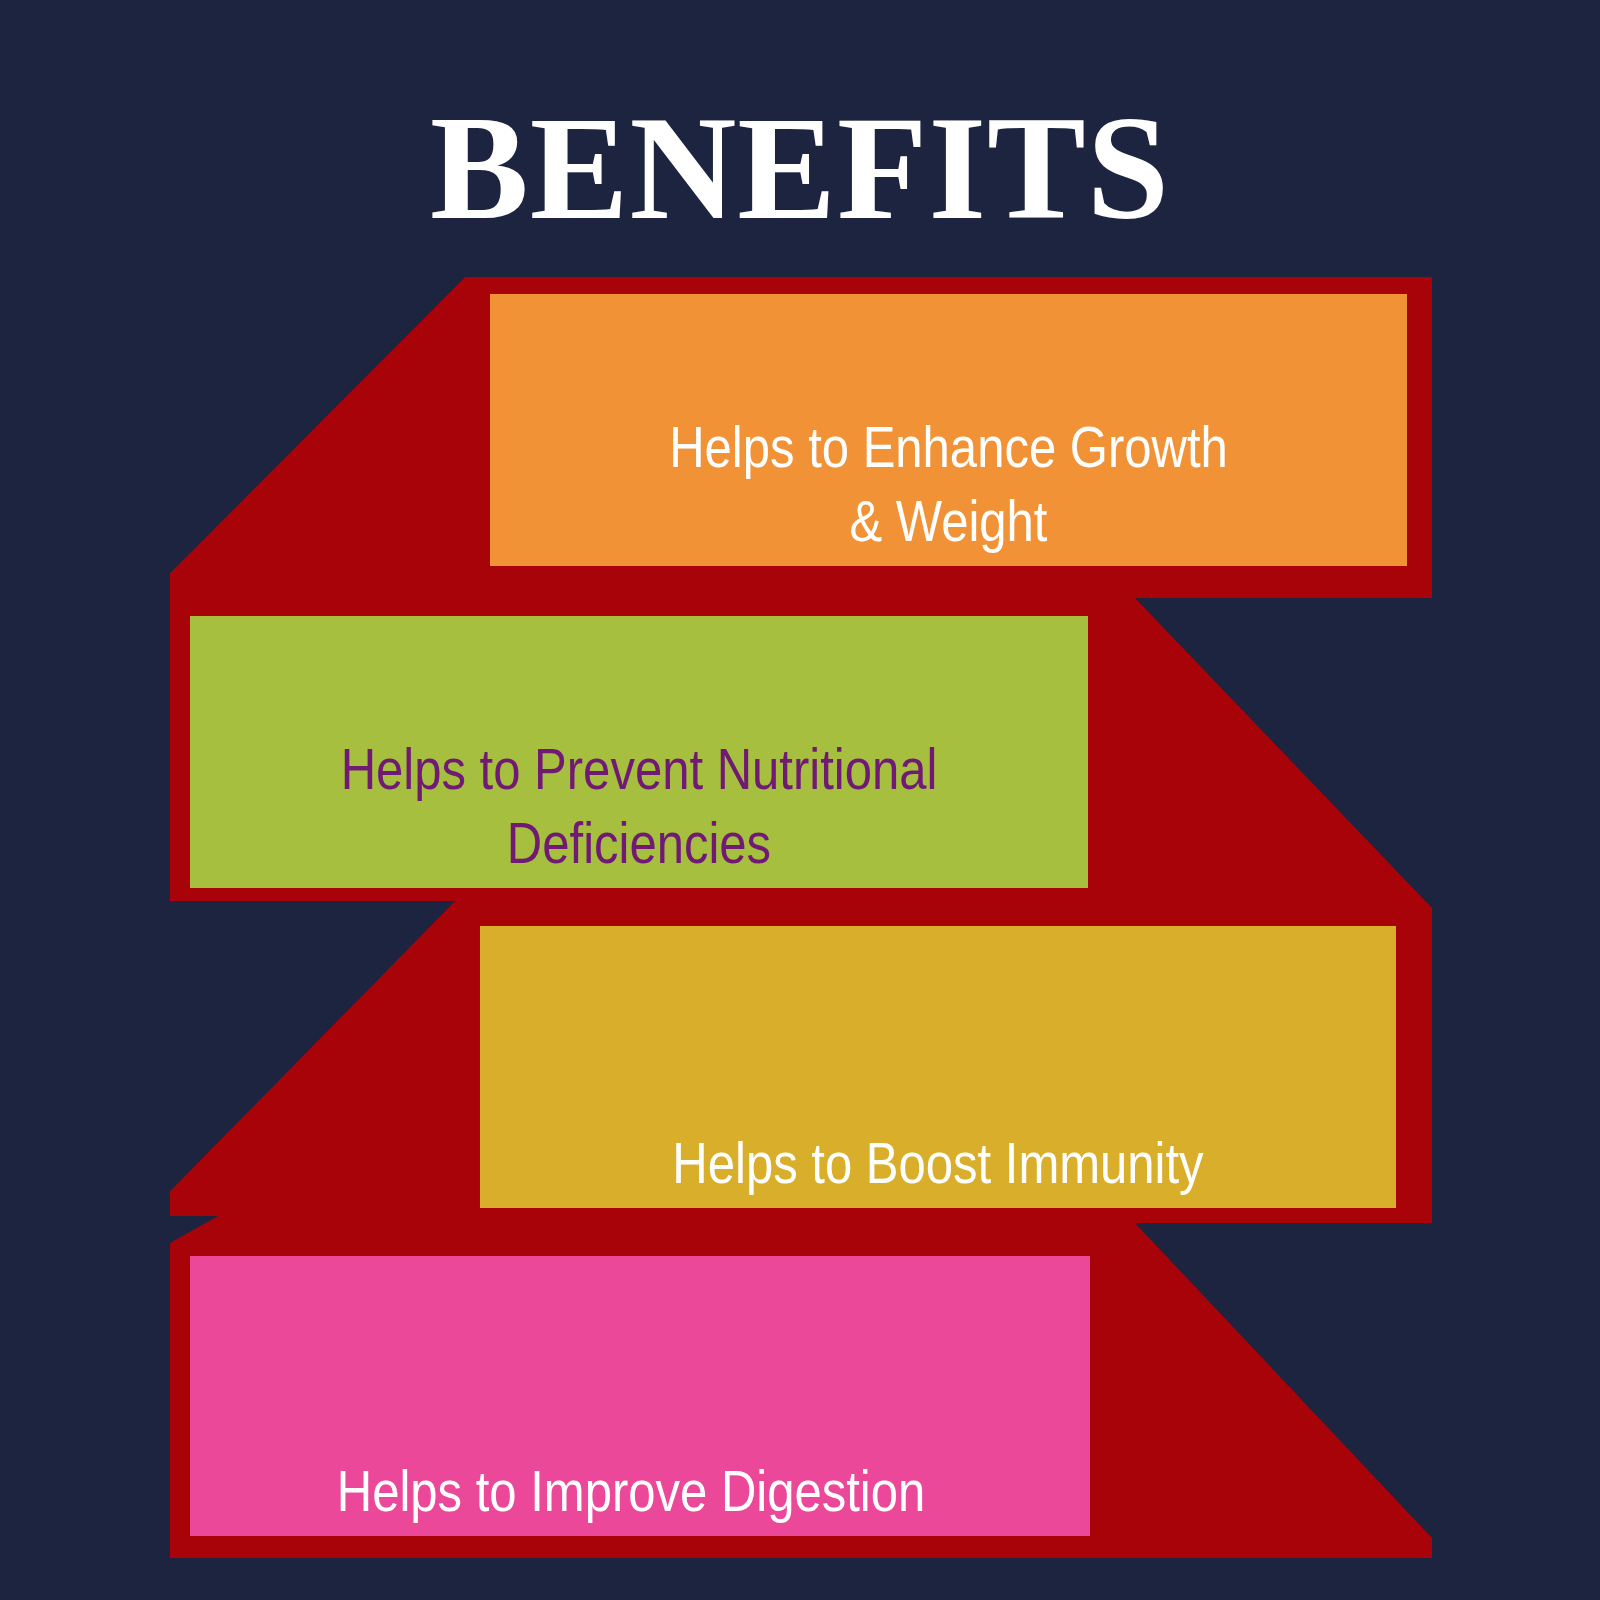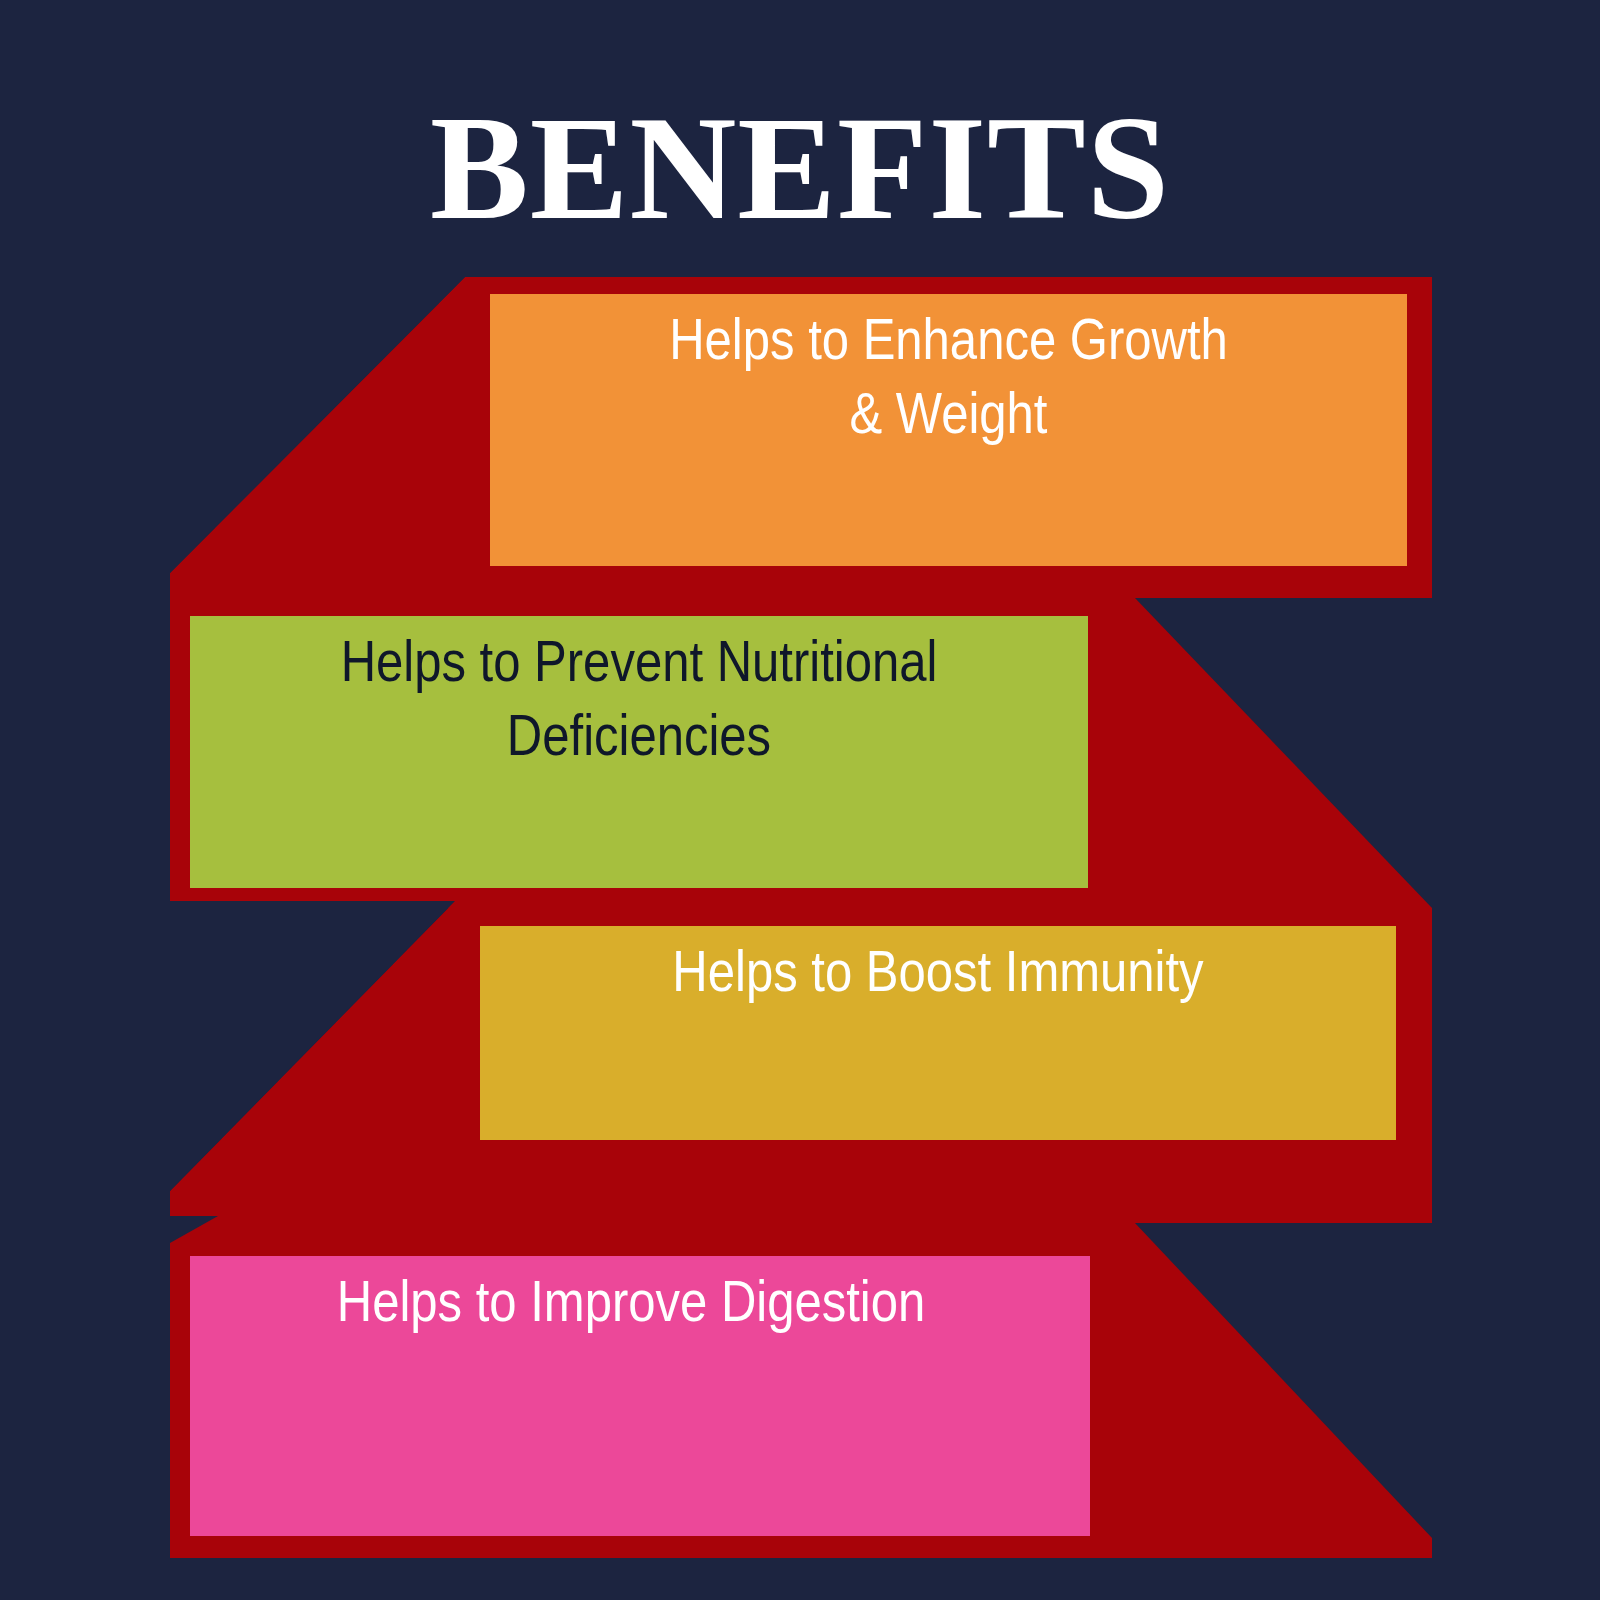--- a/index.html
+++ b/index.html
@@ -40,41 +40,41 @@
     top: 0;
     width: 1600px;
     height: 1600px;
   }
 
   
   .benefit-box {
     position: absolute;
     box-sizing: border-box;
     display: flex;
-    align-items: flex-start;
+    align-items: flex-end;
     justify-content: center;
     text-align: center;
     color: #ffffff;
     font-family: "Liberation Sans", sans-serif;
     font-weight: normal;
     font-size: 57px;
     line-height: 1.30;
     padding: 8px 26px;
   }
   .benefit-label {
     display: block;
     width: 100%;
     transform: scaleX(0.86);
     transform-origin: center center;
     white-space: pre-line;
   }
 
   #box-0 { left: 490px;  top: 266px;  width: 917px;  height: 272px; }
   #box-1 { left: 190px;  top: 588px;  width: 898px;  height: 272px; }
-  #box-2 { left: 480px;  top: 898px;  width: 916px;  height: 214px; }
+  #box-2 { left: 480px;  top: 898px;  width: 916px;  height: 282px; }
   #box-3 { left: 190px;  top: 1228px; width: 900px;  height: 280px; }
 </style>
 </head>
 <body style="background: rgb(28, 36, 64);">
 
 <div id="stage" style="background: rgb(28, 36, 64);">
 
   <svg id="ribbon" viewBox="0 0 1600 1600" aria-hidden="true">
 
     <polygon points="465,249 1432,249 1432,563 1120,563 1120,563 170,563 170,545" fill="#a80309"></polygon>
@@ -92,21 +92,21 @@
     <polygon points="170,1215 218,1188 170,1188" fill="#1c2440"></polygon>
   </svg>
 
   <div id="title" style="color: rgb(255, 255, 255);">BENEFITS</div>
 
   <div class="benefit-box" id="box-0" style="background: rgb(242, 146, 55); color: rgb(255, 255, 255);">
     <span class="benefit-label">Helps to Enhance Growth
 &amp; Weight</span>
   </div>
 
-  <div class="benefit-box" id="box-1" style="background: rgb(166, 191, 62); color: #0f172a;">
+  <div class="benefit-box" id="box-1" style="background: rgb(166, 191, 62); color: #701a75;">
     <span class="benefit-label">Helps to Prevent Nutritional
 Deficiencies</span>
   </div>
 
   <div class="benefit-box" id="box-2" style="background: rgb(217, 174, 43); color: rgb(255, 255, 255);">
     <span class="benefit-label">Helps to Boost Immunity</span>
   </div>
 
   <div class="benefit-box" id="box-3" style="background: #ec4899; color: rgb(255, 255, 255); padding-left: 8px;">
     <span class="benefit-label">Helps to Improve Digestion</span>

